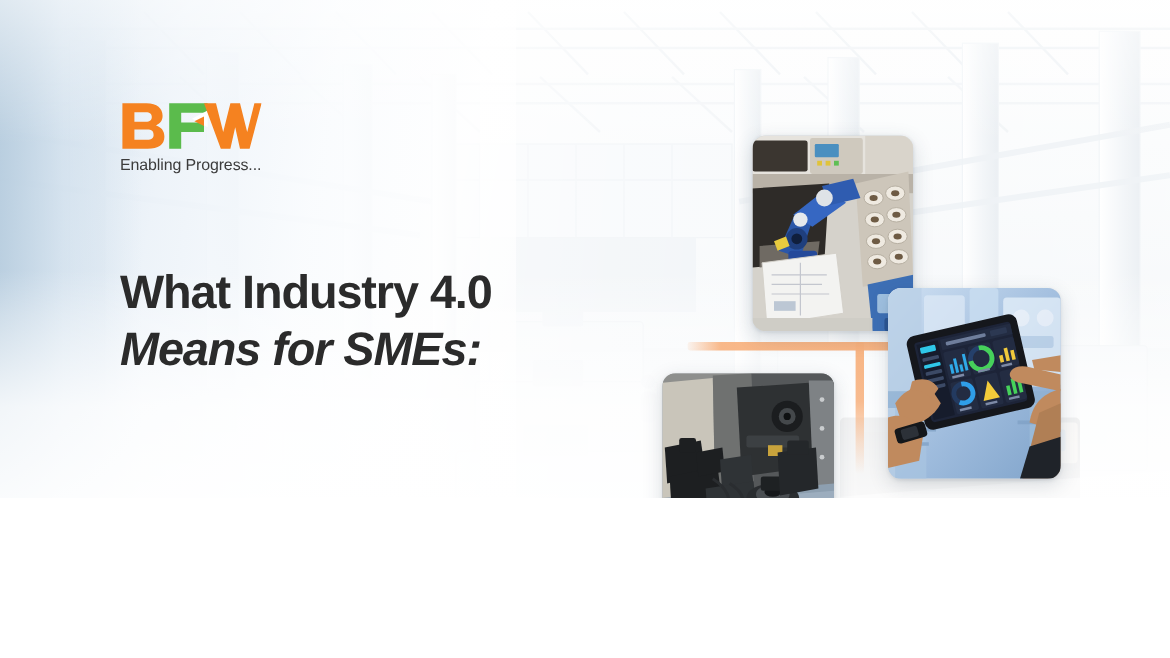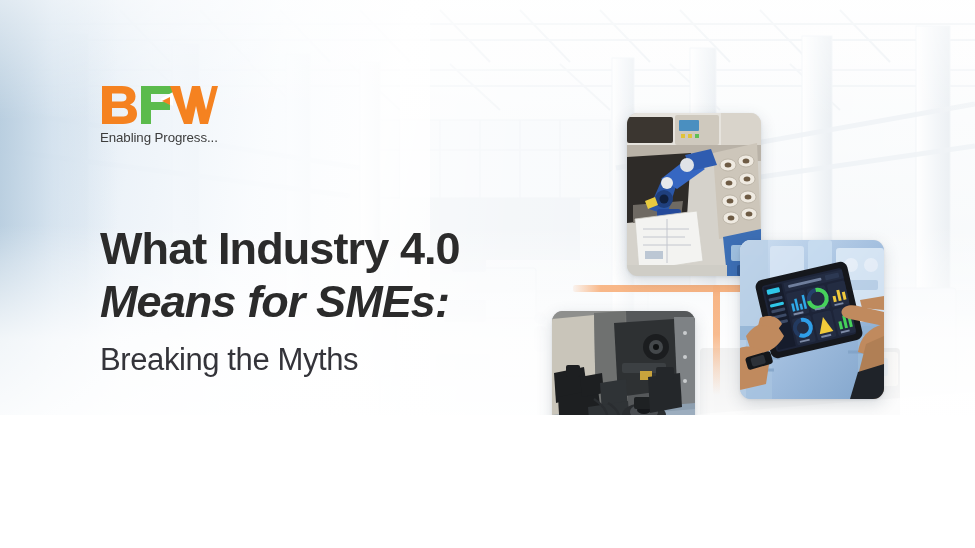--- a/index.html
+++ b/index.html
@@ -111,21 +111,21 @@
     font-size:13.3px;
     letter-spacing:-0.1px;
     color:#3c3c3c;
     font-family:"Liberation Sans", sans-serif;
     white-space:nowrap;
   }
 
   
   .headline-block { position:absolute; left:100px; top:224px; width:470px; }
   .headline {
-    font-size:45px;
+    font-size:39px;
     line-height:1.09;
     font-weight:bold;
     color:#2b2b2b;
     letter-spacing:-0.9px;
     white-space:nowrap;
   }
   .headline-l2 { margin-top:4px;font-style:italic; }
   .headline-colon { font-weight:bold; }
   .subhead {
     margin-top:16px;
@@ -298,21 +298,20 @@
 
       <path d="M140 4 H160 L172 52 L184 4 H200 L212 52 L224 4 H236
                L216 80 H200 L192 44 L184 80 H168 Z" fill="#F58220"></path>
     </svg>
     <span class="logo-tagline">Enabling Progress...</span>
   </div>
 
   <div class="headline-block">
     <div class="headline">What Industry 4.0</div>
     <div class="headline headline-l2"><span>Means for SMEs</span><span class="headline-colon">:</span></div>
-    <div class="subhead">Breaking the Myths</div>
   </div>
 
   <div class="photo-card" id="card-robot">
     <svg viewBox="0 0 134 163" preserveAspectRatio="xMidYMid slice" aria-hidden="true">
       <rect width="134" height="163" fill="#d5d2cb"></rect>
 
       <rect x="0" y="0" width="134" height="34" fill="#e6e3dd"></rect>
       <rect x="0" y="4" width="46" height="26" rx="2" fill="#3b3630"></rect>
       <rect x="48" y="2" width="44" height="30" rx="2" fill="#cfc9be"></rect>
       <rect x="52" y="7" width="20" height="11" rx="1" fill="#4a8fc0"></rect>

